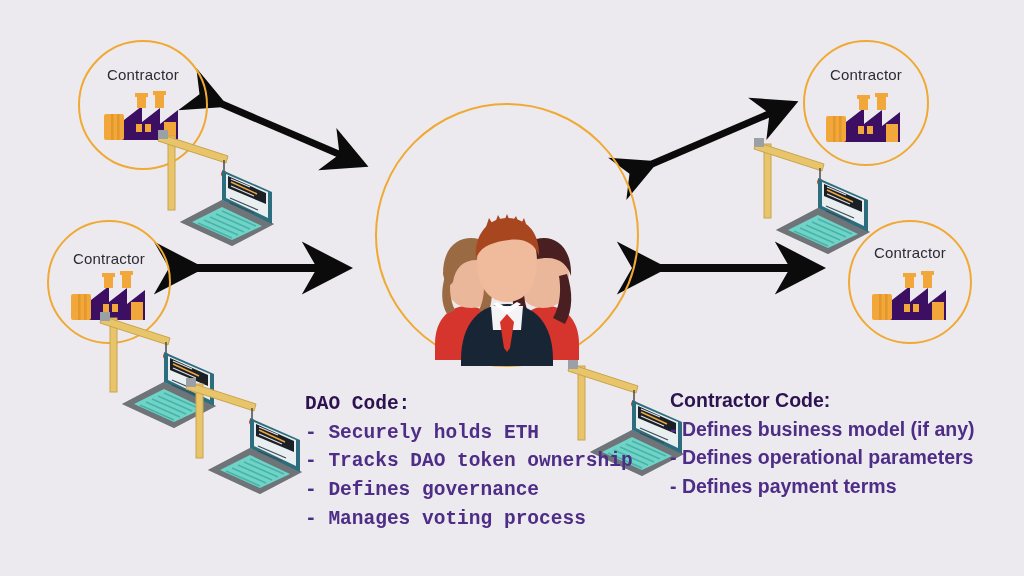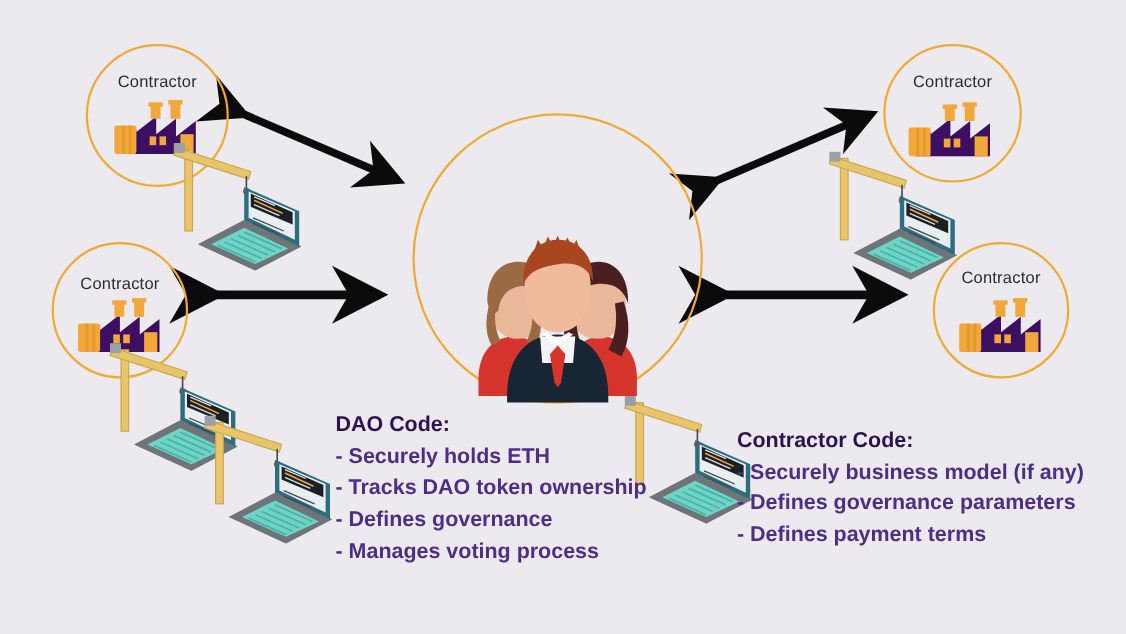--- a/index.html
+++ b/index.html
@@ -212,28 +212,28 @@
         </g>
       </g>
     </defs>
     <use href="#cranelaptop" x="158" y="118" width="100" height="90"></use>
     <use href="#cranelaptop" x="100" y="300" width="100" height="90"></use>
     <use href="#cranelaptop" x="186" y="366" width="120" height="108"></use>
     <use href="#cranelaptop" x="568" y="348" width="108" height="97"></use>
     <use href="#cranelaptop" x="754" y="126" width="98" height="88"></use>
   </svg>
 
-  <div class="code-block" style="left:305px; top:372px;">
+  <div class="code-block" style="left:305px; top:390px;font-family:Liberation Mono, monospace;">
     <div class="heading">DAO Code:</div>
     <div class="item">- Securely holds ETH</div>
     <div class="item">- Tracks DAO token ownership</div>
     <div class="item">- Defines governance</div>
     <div class="item">- Manages voting process</div>
   </div>
 
   <div class="code-block" style="left:670px; top:350px;margin-top:36px;">
     <div class="heading">Contractor Code:</div>
-    <div class="item">- Securely business model (if any)</div>
-    <div class="item">- Defines governance parameters</div>
+    <div class="item">- Defines business model (if any)</div>
+    <div class="item">- Defines operational parameters</div>
     <div class="item">- Defines payment terms</div>
   </div>
 
 </div>
 
 </body></html>

